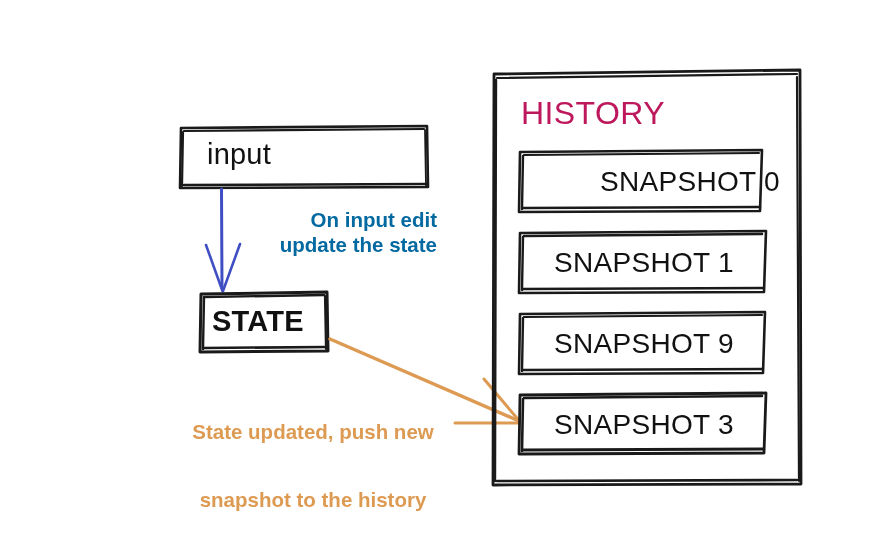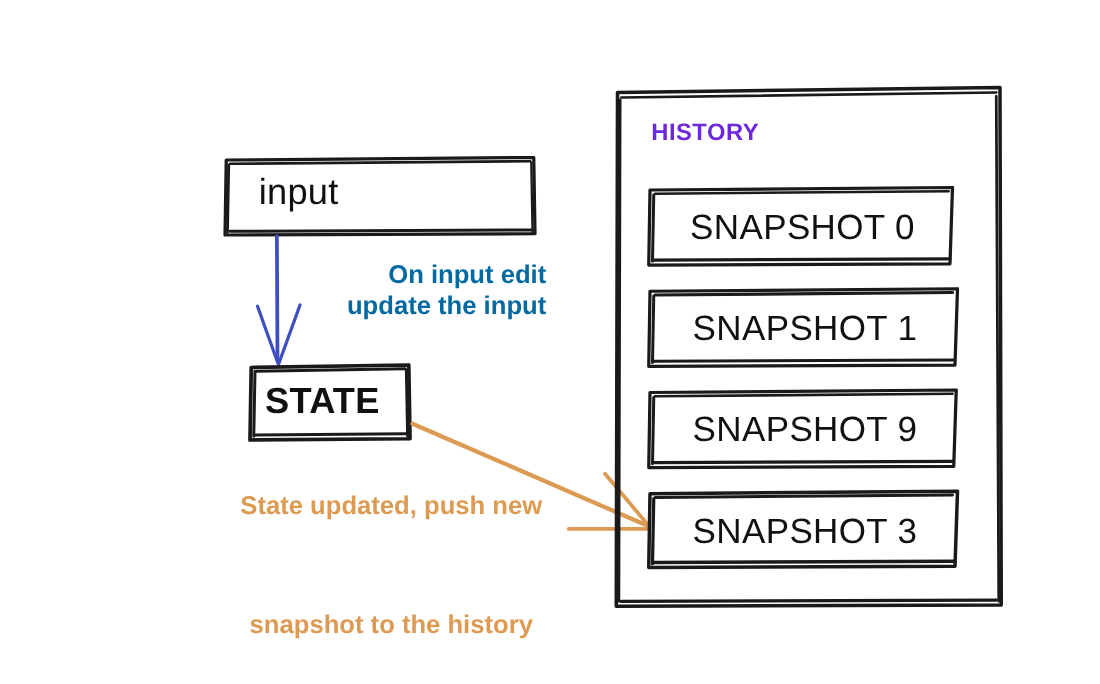--- a/index.html
+++ b/index.html
@@ -42,24 +42,23 @@
     letter-spacing: 0.2px;
   }
   .snap-label {
     color: #111111;
     font-size: 28px;
     letter-spacing: 0.3px;
     text-align: center;
     width: 246px;
   }
   .title-label {
-    color: #6d28d9;
-    font-size: 19px;
+    color: #be185d;
+    font-size: 32px;
     letter-spacing: 0.4px;
-    font-weight: bold;
   }
   .note-blue {
     color: #0369a1;
     font-size: 20.5px;
     font-weight: bold;
     text-align: right;
     line-height: 1.22;
   }
   .note-orange {
     color: #dd9a52;
@@ -142,27 +141,27 @@
 
   </svg>
 
   <div class="text-layer">
 
     <div class="lbl box-label" style="left:207px; top:138px;">input</div>
 
     <div class="lbl box-label" style="left:212px; top:305px;font-weight:bold;">STATE</div>
 
     <div class="lbl note-blue" style="left:237px; top:207px; width:200px;">On input edit</div>
-    <div class="lbl note-blue" style="left:237px; top:232px; width:200px;">update the input</div>
+    <div class="lbl note-blue" style="left:237px; top:232px; width:200px;">update the state</div>
 
-    <div class="lbl note-orange" style="left:168px; top:392px; width:290px;">State updated, push new</div>
+    <div class="lbl note-orange" style="left:168px; top:419px; width:290px;">State updated, push new</div>
     <div class="lbl note-orange" style="left:168px; top:443px; width:290px;margin-top:44px;">snapshot to the history</div>
 
     <div class="lbl title-label" style="left:521px; top:96px;">HISTORY</div>
 
-    <div class="lbl snap-label" style="left:519px; top:166px;">SNAPSHOT 0</div>
+    <div class="lbl snap-label" style="left:519px; top:166px;padding-left:48px;">SNAPSHOT 0</div>
     <div class="lbl snap-label" style="left:521px; top:247px;">SNAPSHOT 1</div>
     <div class="lbl snap-label" style="left:521px; top:328px;">SNAPSHOT 9</div>
     <div class="lbl snap-label" style="left:521px; top:409px;">SNAPSHOT 3</div>
 
   </div>
 
 </div>
 
 </body></html>

